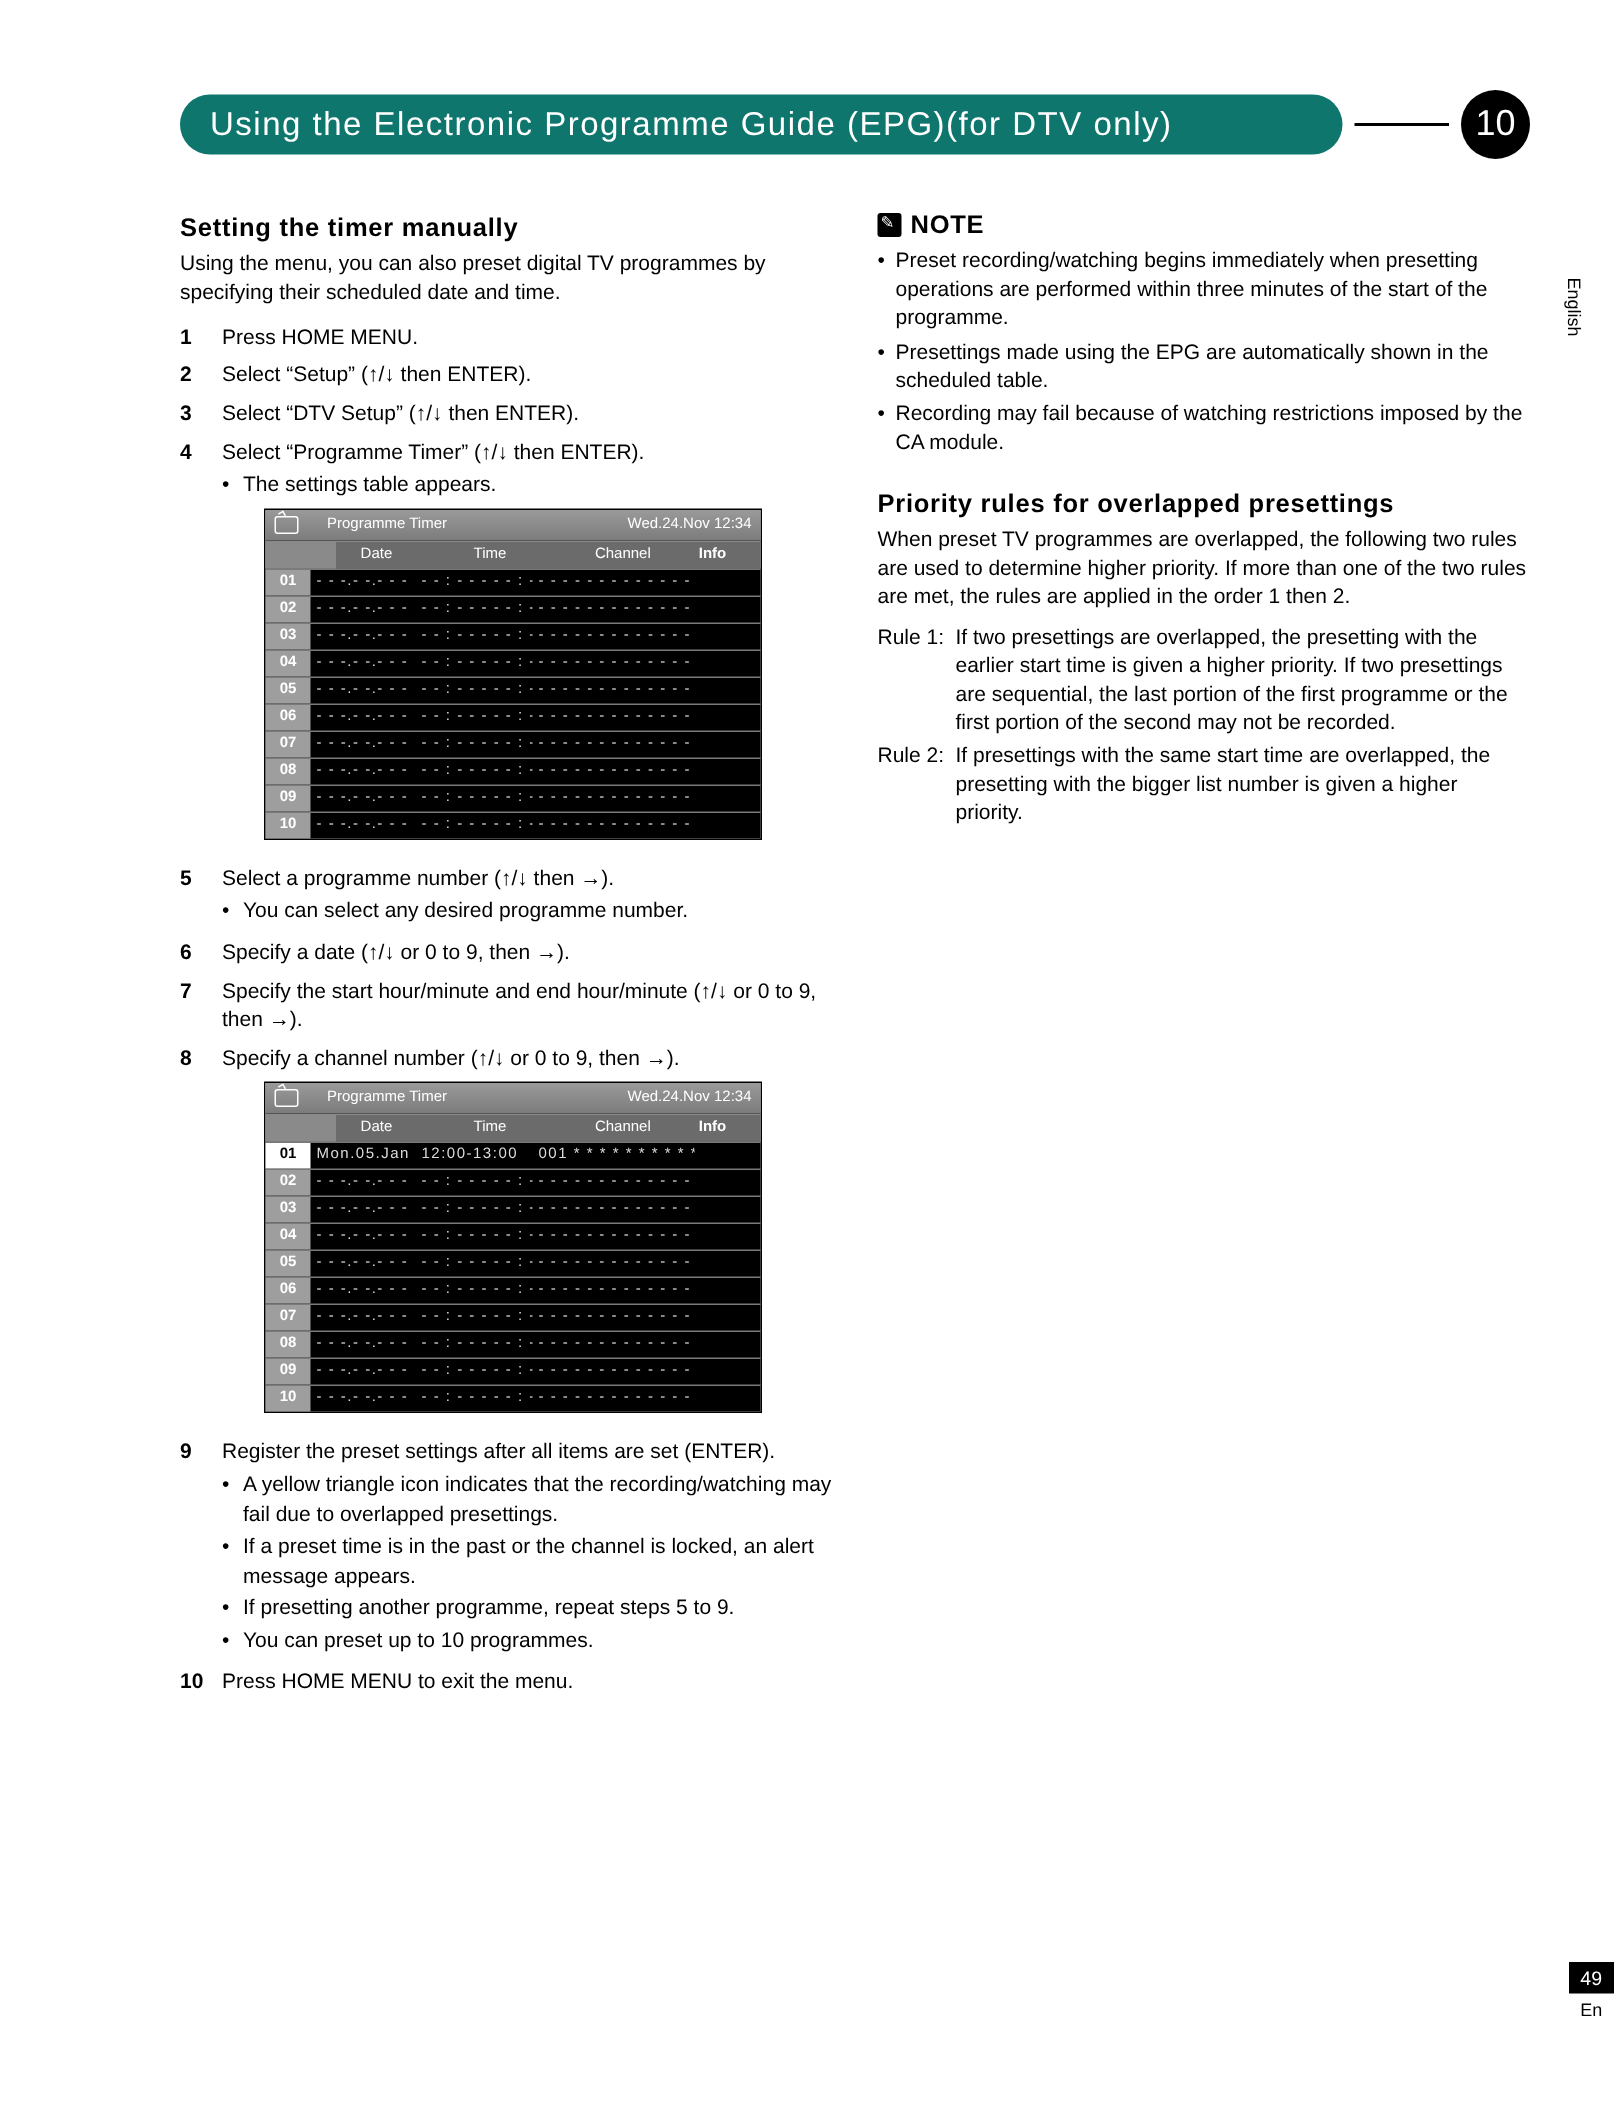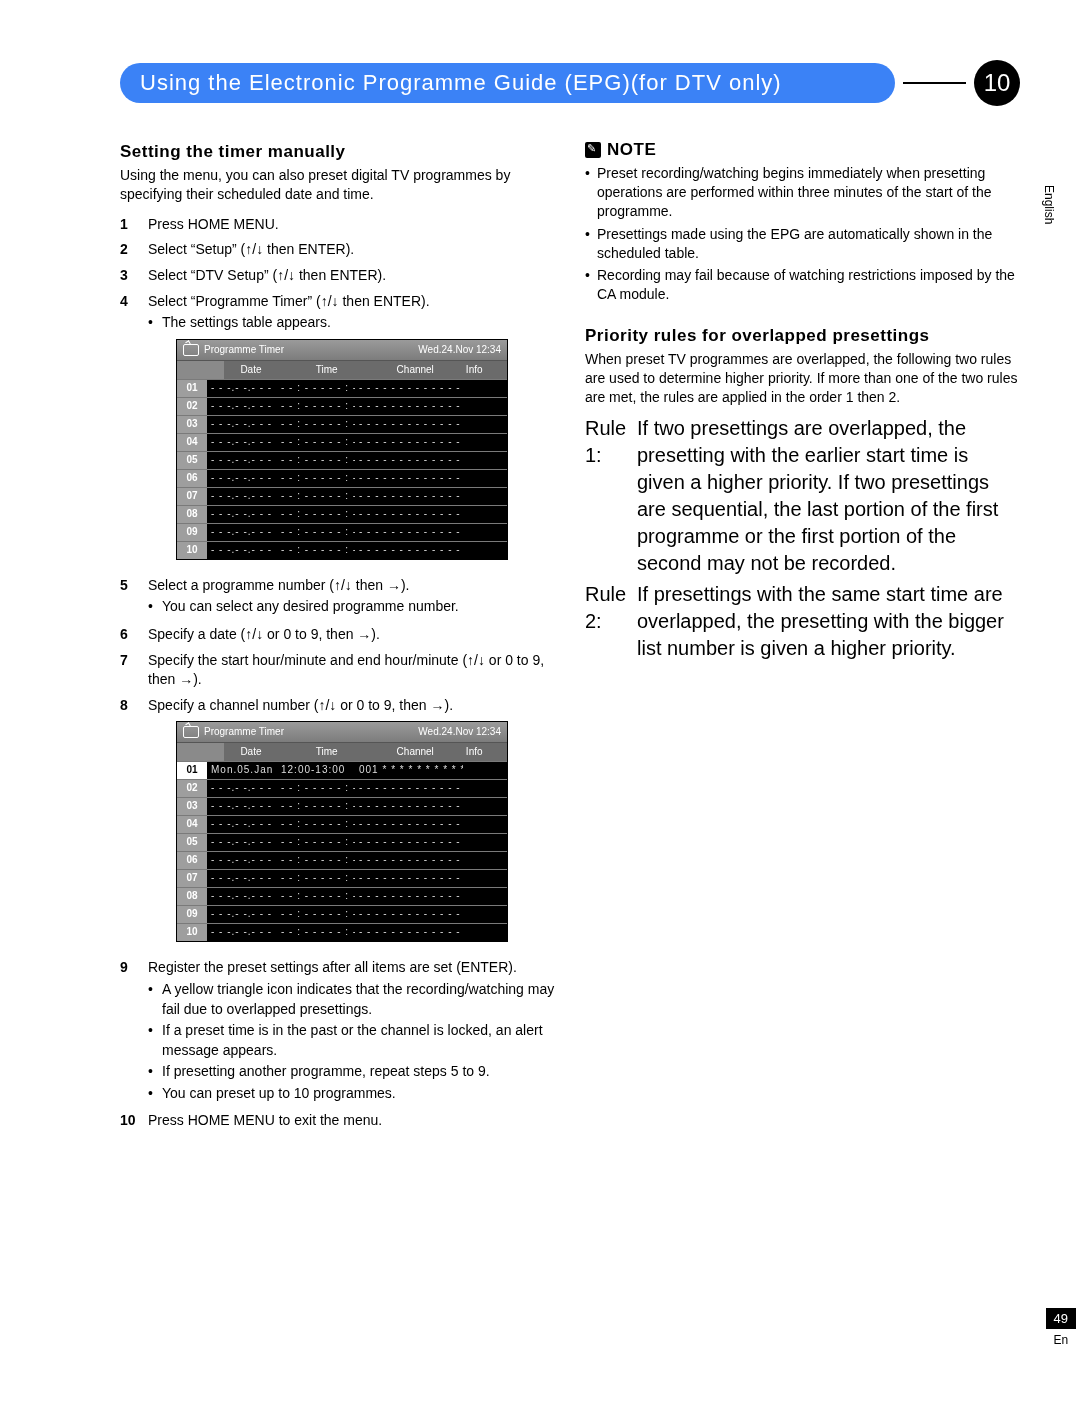--- a/index.html
+++ b/index.html
@@ -1,57 +1,57 @@
 <!DOCTYPE html>
 <html><head>
 <meta charset="utf-8">
 <style>
   html,body{margin:0;padding:0;background:#fff;font-family:Arial,Helvetica,sans-serif;color:#000;}
   .page{width:1080px;height:1407px;position:relative;box-sizing:border-box;padding:60px 60px 40px 120px;}
   .chapter-bar{display:flex;align-items:center;margin-bottom:28px;}
-  .chapter-title{flex:0 0 735px;background:#3b82f6;color:#fff;font-size:22px;letter-spacing:1px;border-radius:20px;padding:7px 20px;font-weight:400;}
+  .chapter-title{flex:0 0 735px;background:#0f766e;color:#fff;font-size:22px;letter-spacing:1px;border-radius:20px;padding:7px 20px;font-weight:400;}
   .chapter-line{flex:1;height:2px;background:#000;margin:0 8px;}
   .chapter-num{width:46px;height:46px;border-radius:50%;background:#000;color:#fff;display:flex;align-items:center;justify-content:center;font-size:24px;}
   .cols{display:flex;gap:30px;}
   .col{flex:1;min-width:0;}
   .subhead{font-size:17px;font-weight:600;letter-spacing:0.5px;margin:8px 0 4px 0;}
   .intro{font-size:14px;line-height:1.35;margin-bottom:8px;}
   ol.steps{list-style:none;padding:0;margin:0;counter-reset:step;}
   ol.steps>li{position:relative;padding:3px 0 3px 28px;font-size:14px;line-height:1.4;}
   ol.steps>li::before{counter-increment:step;content:counter(step);position:absolute;left:0;top:3px;font-weight:700;font-size:14px;width:22px;}
   ul.sub{list-style:none;padding:0;margin:2px 0 0 0;}
   ul.sub>li{position:relative;padding-left:14px;font-size:14px;line-height:1.4;margin:2px 0;}
   ul.sub>li::before{content:"•";position:absolute;left:0;top:0;}
   
   .sched{margin:6px 0 10px 28px;width:330px;border:1px solid #000;font-size:10px;}
   .sched-title{height:20px;background:linear-gradient(#9a9a9a,#7c7c7c);color:#fff;display:flex;align-items:center;padding:0 6px;justify-content:space-between;border-bottom:1px solid #555;}
-  .sched-title .left{display:flex;align-items:center;gap:5px;}
+  .sched-title .left{display:flex;align-items:center;gap:19px;}
   .sched-title .tv{width:14px;height:10px;border:1.5px solid #fff;border-radius:2px;position:relative;}
   .sched-title .tv::before{content:"";position:absolute;top:-4px;left:2px;width:3px;height:3px;border-top:1.5px solid #fff;border-right:1.5px solid #fff;transform:rotate(-30deg);}
   .sched-head{display:flex;background:#6b6b6b;color:#fff;font-size:10px;}
   .sched-head div{padding:2px 16px;}
   .c-num{width:22px;background:#8a8a8a;text-align:center;}
   .c-date{width:62px;}
   .c-time{width:70px;}
   .c-chan{flex:1;}
-  .c-info{width:36px;}
+  .c-info{width:36px;font-weight:bold;}
   .sched-body{background:#000000;}
   .sched-row{display:flex;border-top:1px solid #7a7a7a;height:17px;color:#ddd;}
   .sched-row div{padding:1px 4px;overflow:hidden;white-space:nowrap;}
   .sched-row .c-num{background:#9e9e9e;color:#fff;font-weight:600;}
   .sched-row.sel .c-num{background:#fff;color:#000;}
   .sched-row .dots{letter-spacing:1px;}
   
   .note-line{display:flex;align-items:center;gap:6px;margin:6px 0 4px 0;}
   .note-icon{width:16px;height:16px;background:#000;border-radius:2px;position:relative;}
   .note-icon::after{content:"✎";color:#fff;font-size:11px;position:absolute;left:2px;top:0;}
   .note-bullets{list-style:none;padding:0;margin:0;}
   .note-bullets>li{position:relative;padding-left:12px;font-size:14px;line-height:1.35;margin:4px 0;}
   .note-bullets>li::before{content:"•";position:absolute;left:0;top:0;}
-  .rule{font-size:20px;line-height:1.35;margin:4px 0;display:flex;}
+  .rule{font-size:14px;line-height:1.35;margin:4px 0;display:flex;}
   .rule .lbl{flex:0 0 52px;}
   .rule .txt{flex:1;}
   
   .lang{position:absolute;right:24px;top:185px;font-size:12px;writing-mode:vertical-rl;}
   .pgblock{position:absolute;right:4px;bottom:60px;text-align:center;}
   .pgnum{background:#000;color:#fff;font-size:13px;padding:3px 8px;}
   .pglang{font-size:12px;margin-top:4px;}
 </style>
 </head>
 <body>

